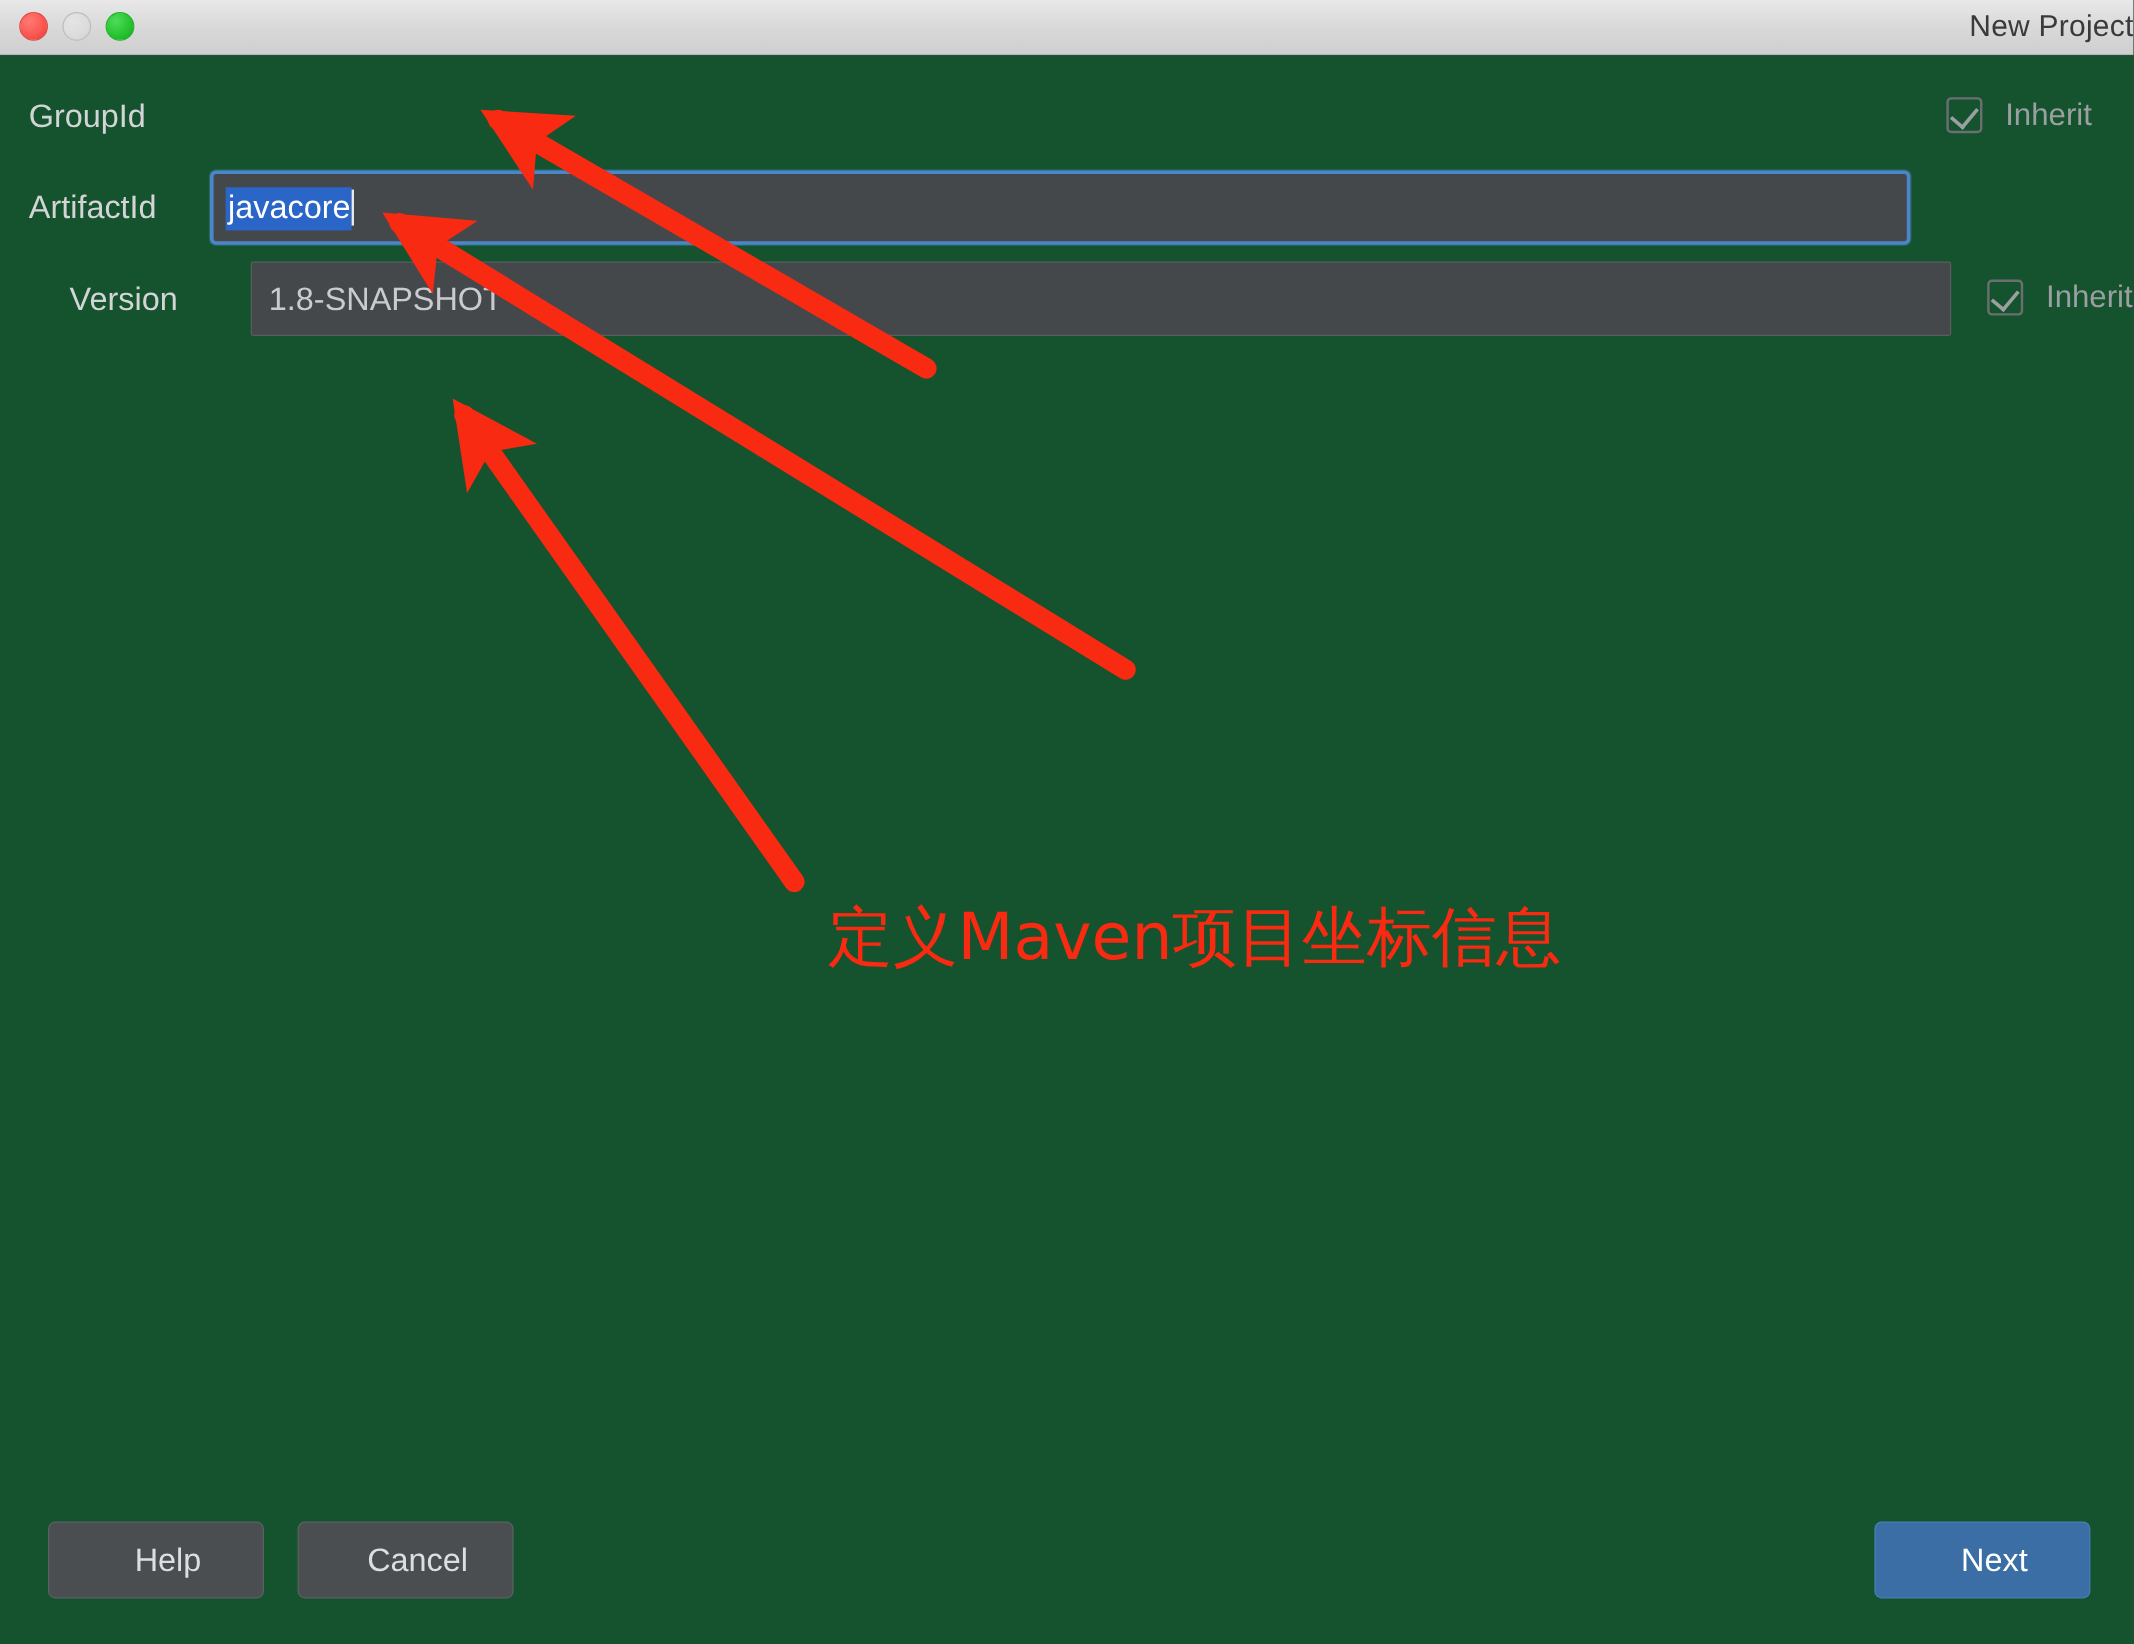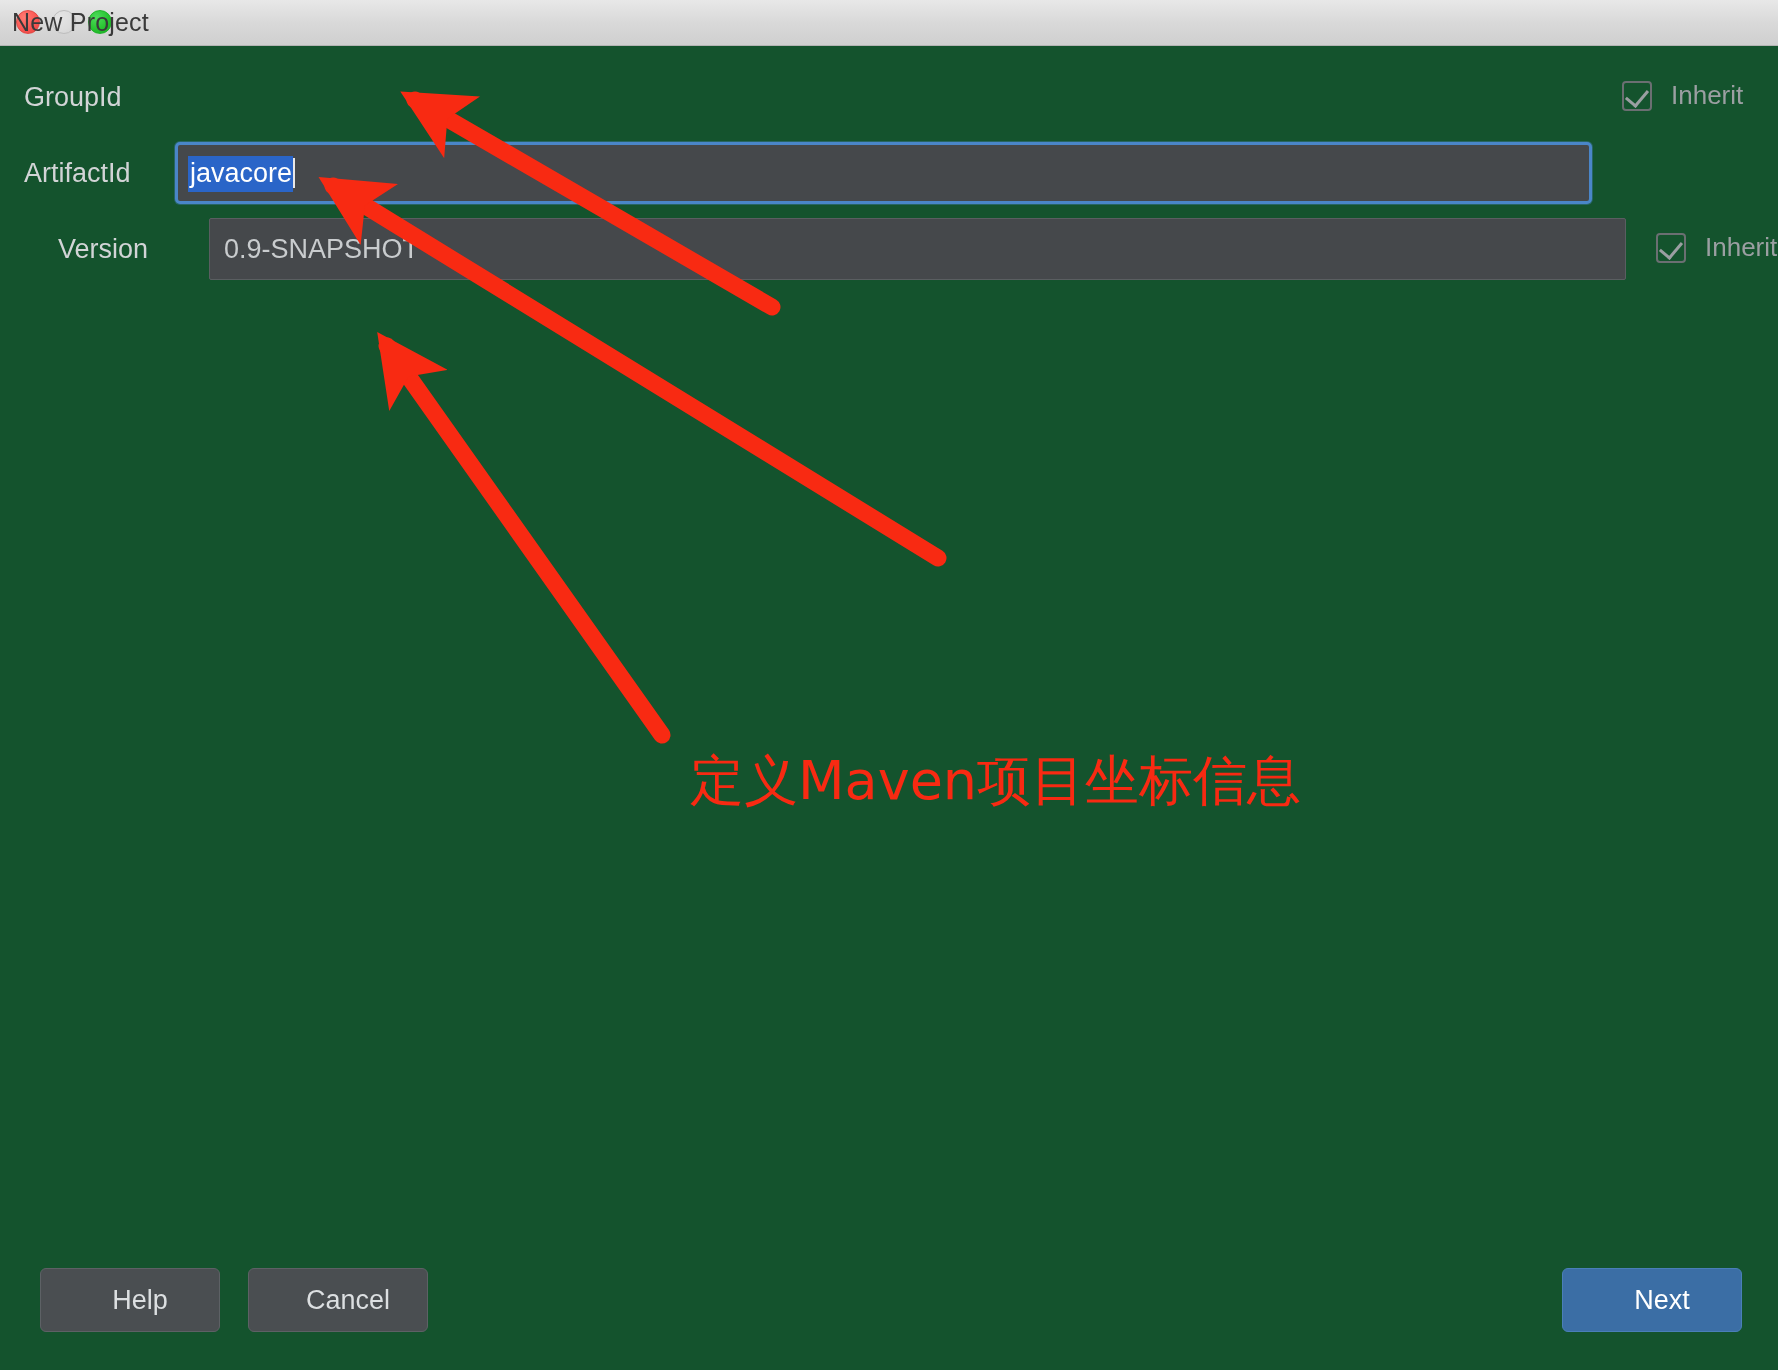--- a/index.html
+++ b/index.html
@@ -28,21 +28,21 @@
     height: 46px;
     width: 100%;
     background: linear-gradient(to bottom, #e8e8e8 0%, #d9d9d9 50%, #cfcfcf 100%);
     border-bottom: 1px solid #b4b4b4;
     box-sizing: border-box;
   }
   .title-text {
     position: absolute;
     left: 12px; right: 0;
     top: 8px;
-    text-align: left;
+    text-align: right;
     font-size: 25px;
     color: #3a3a3a;
     letter-spacing: 0.2px;
   }
   .traffic {
     position: absolute;
     left: 16px;
     top: 10px;
     display: flex;
     gap: 12px;
@@ -263,21 +263,21 @@
       <div class="row r2">
         <div class="field-label">ArtifactId</div>
         <div class="field-box focused">
           <div class="field-value"><span class="sel">javacore</span><span class="caret"></span></div>
         </div>
       </div>
 
       <div class="row r3">
         <div class="field-label">Version</div>
         <div class="field-box">
-          <div class="field-value">0.9-SNAPSHOT</div>
+          <div class="field-value">1.8-SNAPSHOT</div>
         </div>
         <div class="inherit">
           <div class="checkbox">
               <div class="tick"></div>
             </div>
           <div class="inherit-label">Inherit</div>
         </div>
       </div>
 
     </div>

